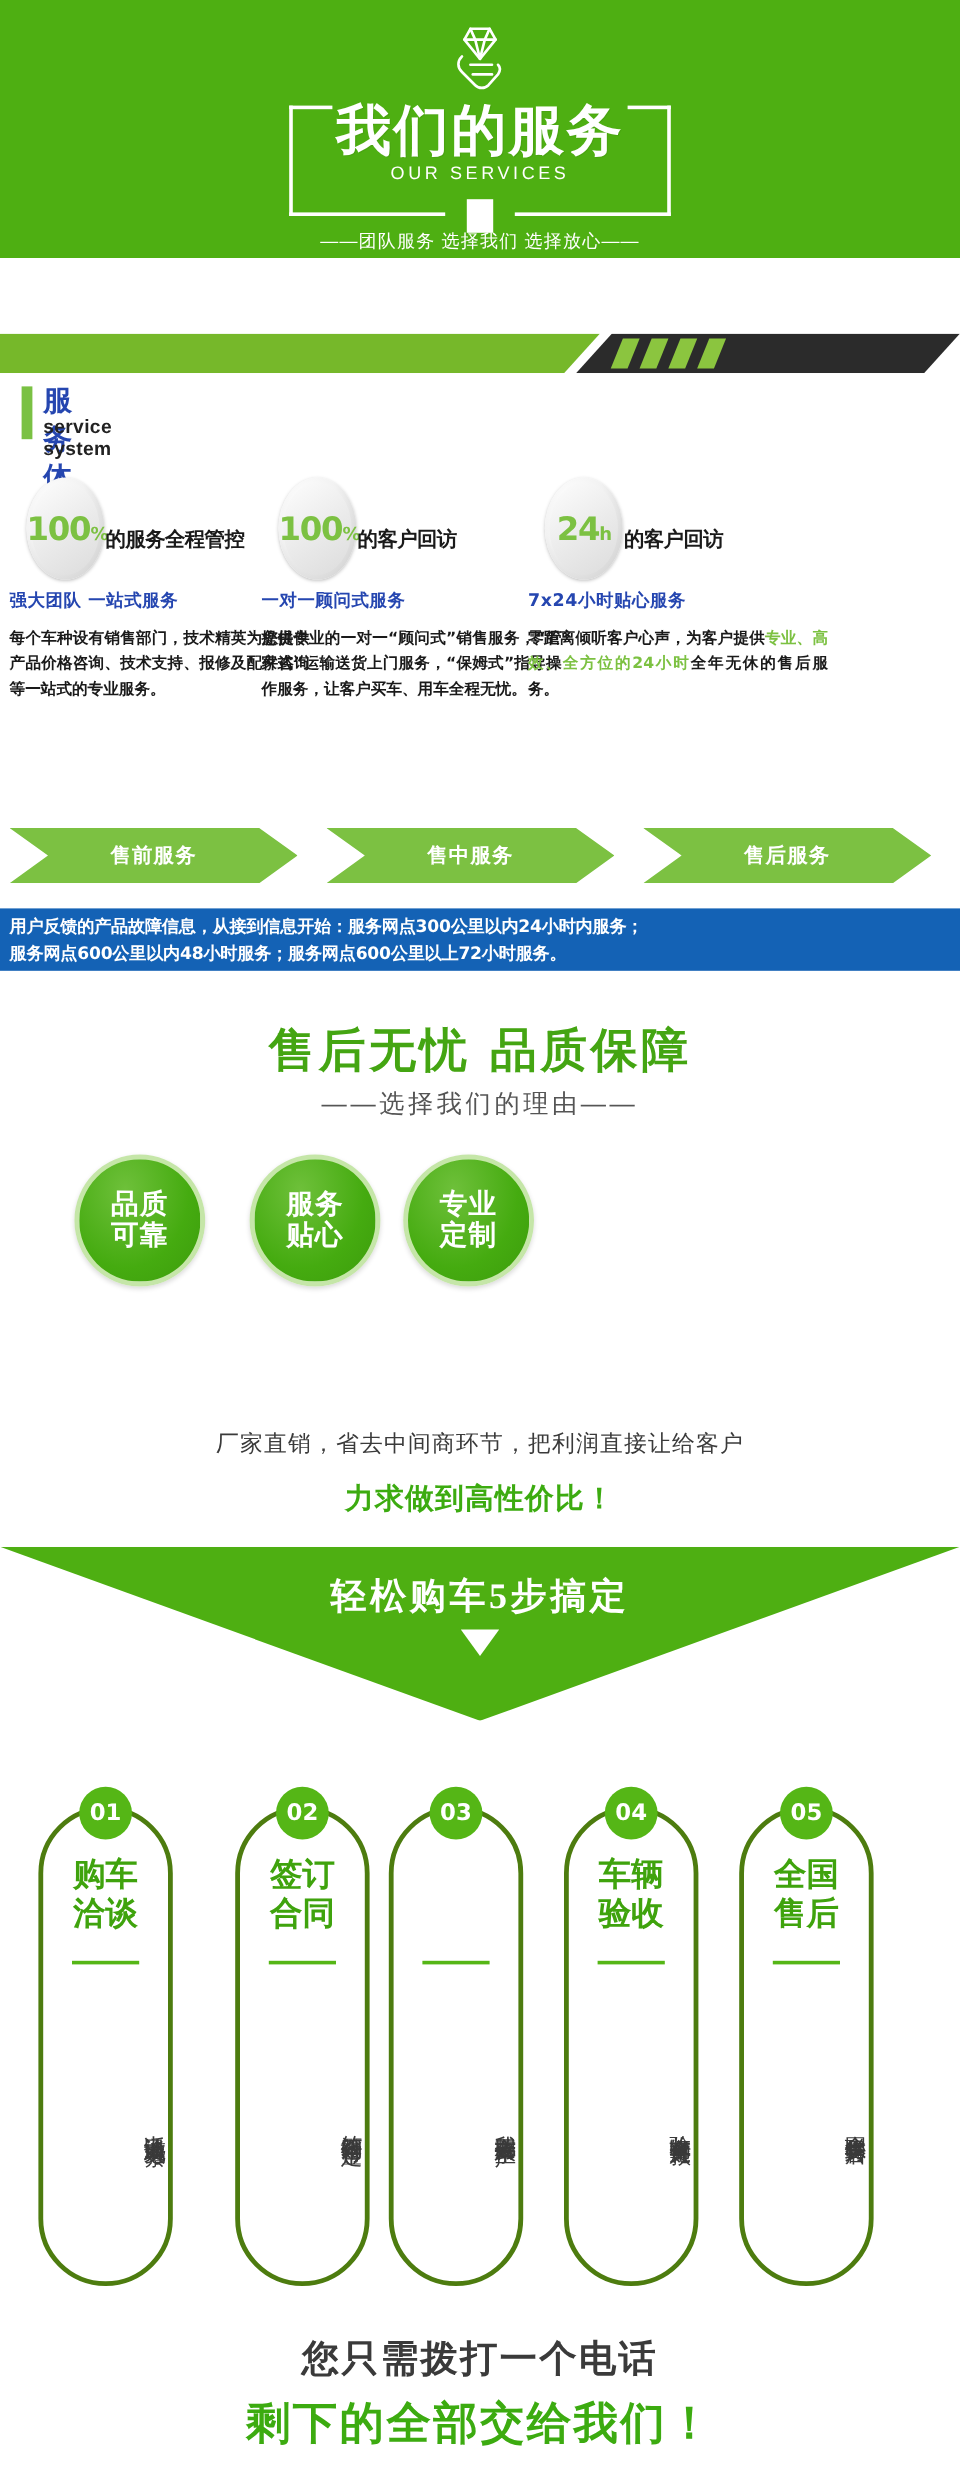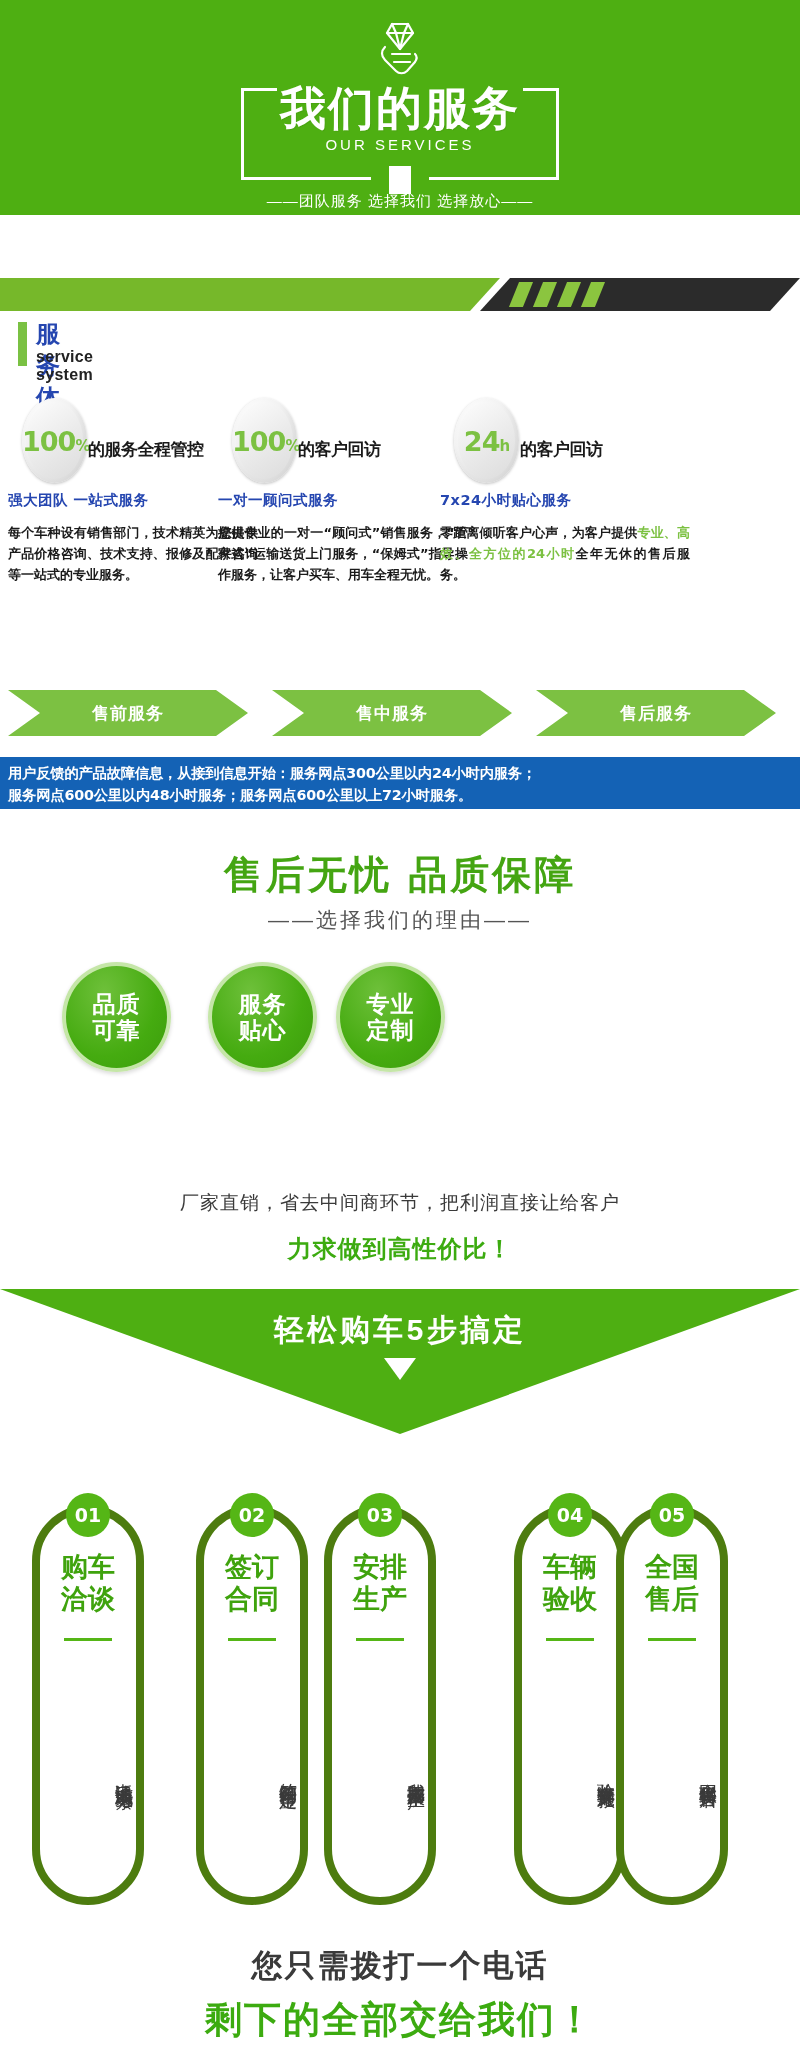--- a/index.html
+++ b/index.html
@@ -172,40 +172,40 @@
 
   
   .arrowban {
     position:absolute; left:0; top:1289px; width:800px; height:145px;
     background:#4eaf12;
     clip-path:polygon(0 0, 800px 0, 400px 145px);
   }
   .arrowban-txt {
     position:absolute; left:0; top:1310px; width:100%; text-align:center;
     color:#fff; font-size:30px; font-weight:bold; letter-spacing:3px;
-    font-family:Liberation Mono, monospace;
+    font-family:Liberation Serif, serif;
   }
   .arrowban-tri {
     position:absolute; left:50%; top:1358px; transform:translateX(-50%);
     width:0; height:0; border-left:16px solid transparent; border-right:16px solid transparent;
     border-top:22px solid #fff;
   }
 
   
   .steps { position:absolute; left:0; top:1505px; width:800px; height:410px; }
   .step {
     position:absolute; top:0; width:112px; height:400px;
-    border:8px solid #4d7c0f; border-radius:56px;
+    border:4px solid #4d7c0f; border-radius:56px;
     background:#fff;
     text-decoration:underline;
   }
   .step.s1 { left:32px; }
   .step.s2 { left:196px; }
   .step.s3 { left:324px;padding-left:28px; }
-  .step.s4 { left:470px;margin-left:44px; }
+  .step.s4 { left:470px; }
   .step.s5 { left:616px; }
   .step-num {
     position:absolute; left:50%; top:-20px; transform:translateX(-50%);
     width:44px; height:44px; border-radius:50%; background:#55b616;
     color:#fff; font-size:19px; font-weight:bold; line-height:44px; text-align:center;
     font-family:"DejaVu Sans",sans-serif;
   }
   .step-title {
     position:absolute; left:0; right:0; top:38px; text-align:center;
     color:#3fa30d; font-size:27px; font-weight:bold; line-height:1.18;
@@ -362,21 +362,20 @@
 
   <div class="step s2">
     <div class="step-num">02</div>
     <div class="step-title"><span>签订</span><br><span>合同</span></div>
     <div class="step-rule"></div>
     <div class="step-desc">签订购销合同付定金</div>
   </div>
 
   <div class="step s3">
     <div class="step-num">03</div>
-    <div class="step-title"><span>安排</span><br><span>生产</span></div>
     <div class="step-rule"></div>
     <div class="step-desc">我方按合同要求生产</div>
   </div>
 
   <div class="step s4">
     <div class="step-num">04</div>
     <div class="step-title"><span>车辆</span><br><span>验收</span></div>
     <div class="step-rule"></div>
     <div class="step-desc">验收车辆并支付尾款</div>
   </div>

